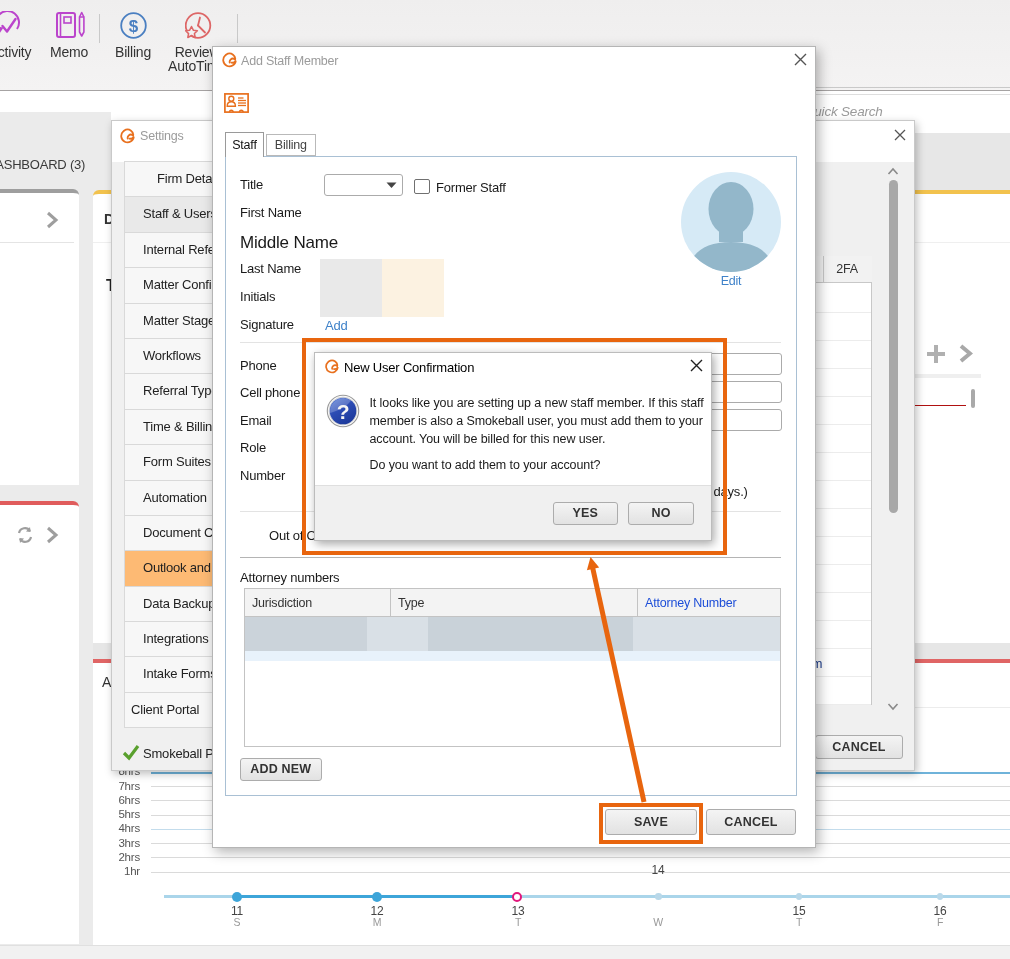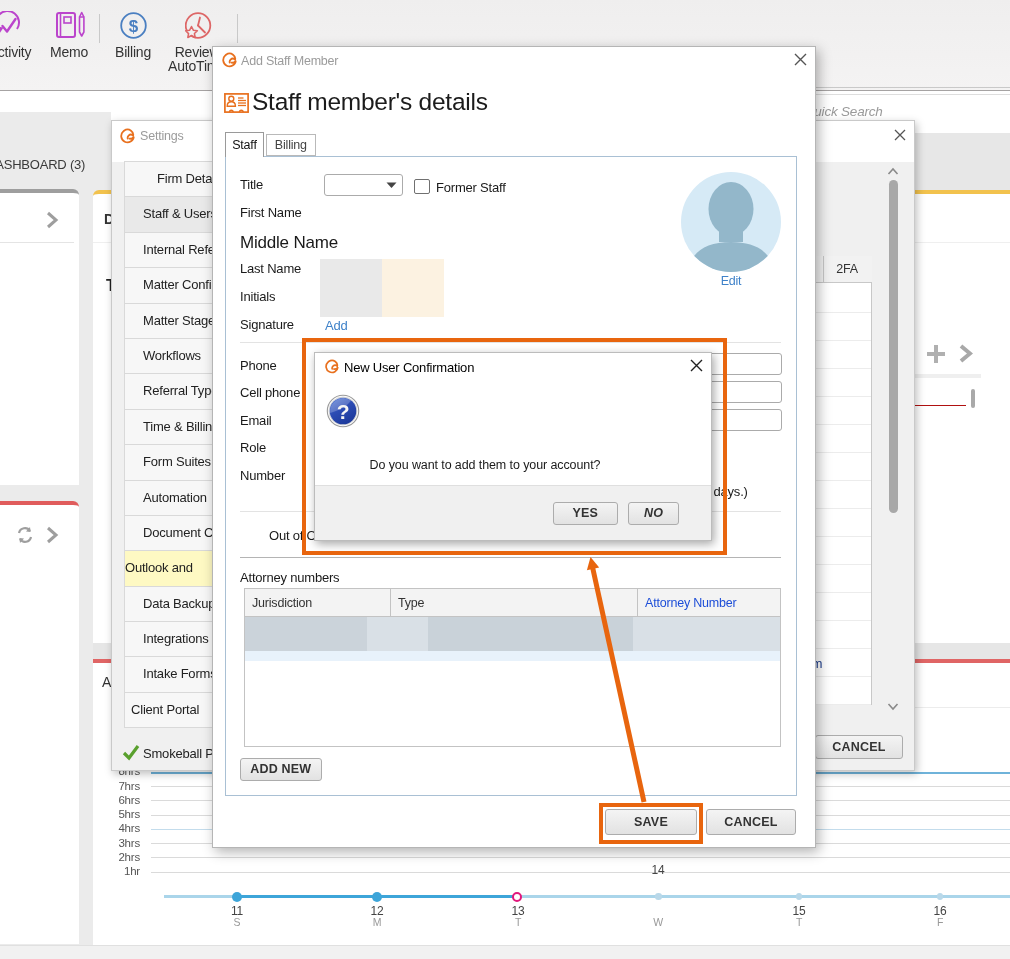--- a/index.html
+++ b/index.html
@@ -151,21 +151,21 @@
     <div style="height:35.4px;background:#e9e9e9;border:1px solid #d9d9d9;border-top:none;font-size:13px;color:#222;line-height:34px;padding-left:18px;white-space:nowrap;overflow:hidden;">Staff &amp; Users</div>
     <div style="height:35.4px;background:#f7f7f7;border:1px solid #d9d9d9;border-top:none;font-size:13px;color:#222;line-height:34px;padding-left:18px;white-space:nowrap;overflow:hidden;">Internal Refer</div>
     <div style="height:35.4px;background:#f7f7f7;border:1px solid #d9d9d9;border-top:none;font-size:13px;color:#222;line-height:34px;padding-left:18px;white-space:nowrap;overflow:hidden;">Matter Confi</div>
     <div style="height:35.4px;background:#f7f7f7;border:1px solid #d9d9d9;border-top:none;font-size:13px;color:#222;line-height:34px;padding-left:18px;white-space:nowrap;overflow:hidden;">Matter Stage</div>
     <div style="height:35.4px;background:#f7f7f7;border:1px solid #d9d9d9;border-top:none;font-size:13px;color:#222;line-height:34px;padding-left:18px;white-space:nowrap;overflow:hidden;">Workflows</div>
     <div style="height:35.4px;background:#f7f7f7;border:1px solid #d9d9d9;border-top:none;font-size:13px;color:#222;line-height:34px;padding-left:18px;white-space:nowrap;overflow:hidden;">Referral Type</div>
     <div style="height:35.4px;background:#f7f7f7;border:1px solid #d9d9d9;border-top:none;font-size:13px;color:#222;line-height:34px;padding-left:18px;white-space:nowrap;overflow:hidden;">Time &amp; Billin</div>
     <div style="height:35.4px;background:#f7f7f7;border:1px solid #d9d9d9;border-top:none;font-size:13px;color:#222;line-height:34px;padding-left:18px;white-space:nowrap;overflow:hidden;">Form Suites</div>
     <div style="height:35.4px;background:#f7f7f7;border:1px solid #d9d9d9;border-top:none;font-size:13px;color:#222;line-height:34px;padding-left:18px;white-space:nowrap;overflow:hidden;">Automation</div>
     <div style="height:35.4px;background:#f7f7f7;border:1px solid #d9d9d9;border-top:none;font-size:13px;color:#222;line-height:34px;padding-left:18px;white-space:nowrap;overflow:hidden;">Document C</div>
-    <div style="height:35.4px;background:#fef9c3;border:1px solid #d9d9d9;border-top:none;font-size:13px;color:#222;line-height:34px;white-space:nowrap;overflow:hidden;">Outlook and</div>
+    <div style="height:35.4px;background:#fdba74;border:1px solid #d9d9d9;border-top:none;font-size:13px;color:#222;line-height:34px;padding-left:18px;white-space:nowrap;overflow:hidden;">Outlook and</div>
     <div style="height:35.4px;background:#f7f7f7;border:1px solid #d9d9d9;border-top:none;font-size:13px;color:#222;line-height:34px;padding-left:18px;white-space:nowrap;overflow:hidden;">Data Backup</div>
     <div style="height:35.4px;background:#f7f7f7;border:1px solid #d9d9d9;border-top:none;font-size:13px;color:#222;line-height:34px;padding-left:18px;white-space:nowrap;overflow:hidden;">Integrations</div>
     <div style="height:35.4px;background:#f7f7f7;border:1px solid #d9d9d9;border-top:none;font-size:13px;color:#222;line-height:34px;padding-left:18px;white-space:nowrap;overflow:hidden;">Intake Forms</div>
     <div style="height:35.4px;background:#f7f7f7;border:1px solid #d9d9d9;border-top:none;font-size:13px;color:#222;line-height:34px;padding-left:6px;white-space:nowrap;overflow:hidden;">Client Portal</div>
   </div>
   <svg class="abs" style="left:122px;top:744px" width="18" height="17" viewBox="0 0 18 17">
     <path d="M2 9 L7 14 L16 2" fill="none" stroke="#59a02d" stroke-width="3.2"></path>
   </svg>
   <div class="abs" style="left:143px;top:746px;font-size:13px;color:#222;white-space:nowrap;">Smokeball Pro</div>
 
@@ -216,21 +216,20 @@
     <rect x="0.9" y="0.9" width="23.2" height="18.2" fill="none" stroke="#e8701e" stroke-width="1.7"></rect>
     <circle cx="7.3" cy="5.8" r="2.5" fill="none" stroke="#e8701e" stroke-width="1.4"></circle>
     <path d="M3.2 13.2 C3.2 10.2 5 8.8 7.3 8.8 C9.6 8.8 11.4 10.2 11.4 13.2 Z" fill="none" stroke="#e8701e" stroke-width="1.4"></path>
     <line x1="14" y1="5" x2="19.5" y2="5" stroke="#e8701e" stroke-width="1.3"></line>
     <line x1="14" y1="7.5" x2="22" y2="7.5" stroke="#e8701e" stroke-width="1.3"></line>
     <line x1="14" y1="10" x2="22" y2="10" stroke="#e8701e" stroke-width="1.3"></line>
     <line x1="14" y1="12.5" x2="22" y2="12.5" stroke="#e8701e" stroke-width="1.3"></line>
     <path d="M5.5 19 A1.8 1.8 0 0 1 9.1 19" fill="none" stroke="#e8701e" stroke-width="1.5"></path>
     <path d="M15.5 19 A1.8 1.8 0 0 1 19.1 19" fill="none" stroke="#e8701e" stroke-width="1.5"></path>
   </svg>
-  <div class="abs" style="left:252px;top:88px;font-size:24.5px;color:#1b1b1b;letter-spacing:-0.25px;">Staff member's details</div>
 
   <div class="abs" style="left:224.7px;top:155.5px;width:572.5px;height:640px;border:1px solid #a9c0d4;"></div>
   <div class="abs" style="left:265.5px;top:133.5px;width:50.7px;height:22px;background:#fff;border:1px solid #b9b9b9;font-size:12.5px;color:#444;text-align:center;line-height:21px;">Billing</div>
   <div class="abs" style="left:224.7px;top:131.5px;width:39.5px;height:25px;background:#fff;border:1px solid #9a9a9a;border-bottom:none;font-size:12.5px;color:#111;text-align:center;line-height:24px;">Staff</div>
 
   <div class="abs" style="left:240px;top:177px;font-size:13px;color:#1a1a1a;">Title</div>
   <div class="abs" style="left:240px;top:205px;font-size:13px;color:#1a1a1a;">First Name</div>
   <div class="abs" style="left:240px;top:232.6px;font-size:17px;color:#1a1a1a;">Middle Name</div>
   <div class="abs" style="left:240px;top:260.8px;font-size:13px;color:#1a1a1a;">Last Name</div>
   <div class="abs" style="left:240px;top:289px;font-size:13px;color:#1a1a1a;">Initials</div>
@@ -308,25 +307,26 @@
           <stop offset="1" stop-color="#1d3a9c"></stop>
       </linearGradient>
     </defs>
     <circle cx="17" cy="17" r="15.7" fill="#fcfcfc" stroke="#9a9a9a" stroke-width="1.1"></circle>
     <circle cx="17" cy="17" r="13.9" fill="none" stroke="#cfcfcf" stroke-width="1"></circle>
     <circle cx="17" cy="17" r="13.3" fill="url(#qg)"></circle>
     <path d="M4.2 19 A13.3 13.3 0 0 1 25 6.6 C20 14 12 16.5 4.2 19 Z" fill="#ffffff" opacity="0.22"></path>
     <text x="17" y="24.5" font-size="21" font-weight="bold" fill="#f5f5f5" text-anchor="middle" font-family="Liberation Sans">?</text>
   </svg>
 
+  <div class="abs" style="left:369.5px;top:393.5px;width:337px;font-size:12.5px;color:#1a1a1a;line-height:18.2px;letter-spacing:-0.1px;">It looks like you are setting up a new staff member. If this staff member is also a Smokeball user, you must add them to your account. You will be billed for this new user.</div>
   <div class="abs" style="left:369.5px;top:458px;font-size:12.5px;color:#1a1a1a;letter-spacing:-0.1px;">Do you want to add them to your account?</div>
 
   <div class="abs" style="left:314.5px;top:484.5px;width:396px;height:55.5px;background:#f0f0f0;border-top:1px solid #dfdfdf;"></div>
   <div class="btn" style="left:552.5px;top:502px;width:65.5px;height:22.5px;line-height:21px;">YES</div>
-  <div class="btn" style="left:628px;top:502px;width:51px;height:22.5px;line-height:21px;font-style:italic;">NO</div>
+  <div class="btn" style="left:628px;top:502px;width:66px;height:22.5px;line-height:21px;">NO</div>
 
   <div class="abs" style="left:302px;top:338px;width:424.5px;height:217px;border:4px solid #e8650e;"></div>
   <div class="abs" style="left:598.5px;top:802.5px;width:104.5px;height:41.5px;border:4px solid #e8650e;"></div>
 
   <svg class="abs" style="left:575px;top:550px" width="80" height="260" viewBox="0 0 80 260">
     <line x1="69" y1="252" x2="17.5" y2="17" stroke="#e8650e" stroke-width="5"></line>
     <polygon points="15.5,7 24.2,17.6 11.9,20.3" fill="#e8650e"></polygon>
   </svg>
 
   <div class="abs" style="left:0;top:945px;width:1010px;height:14px;background:#f1f1f1;border-top:1px solid #e0e0e0;"></div>

